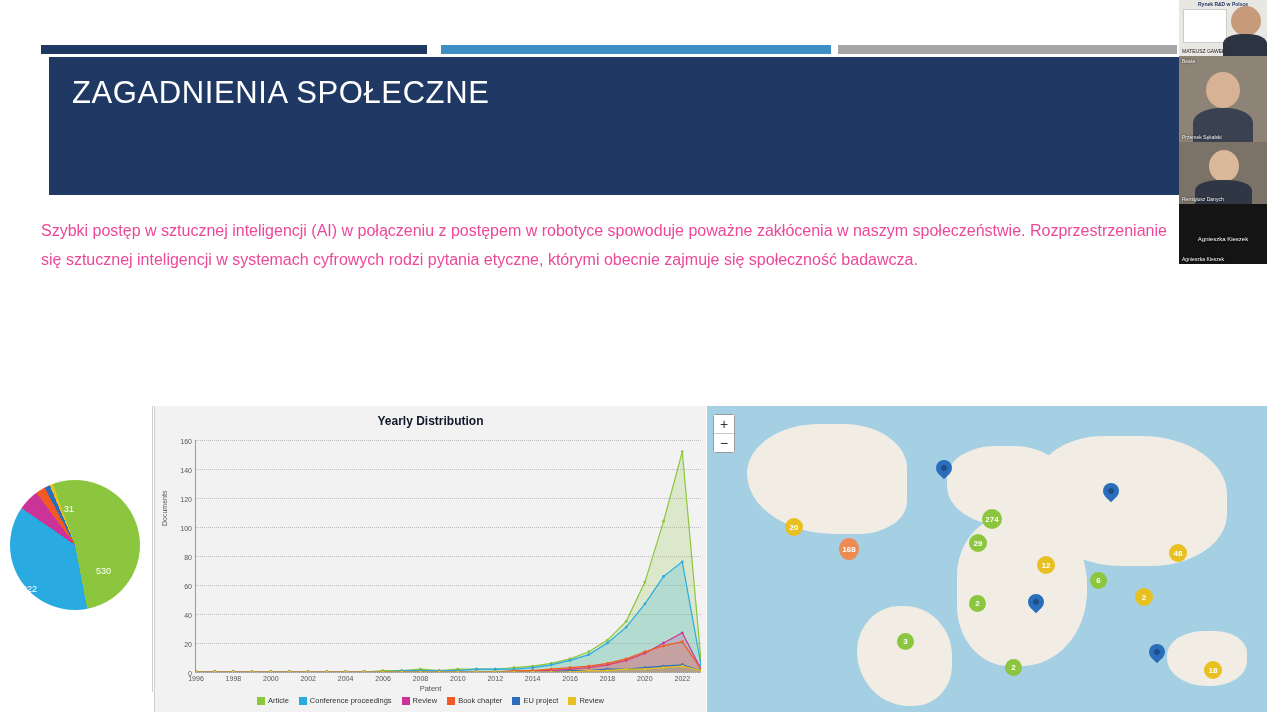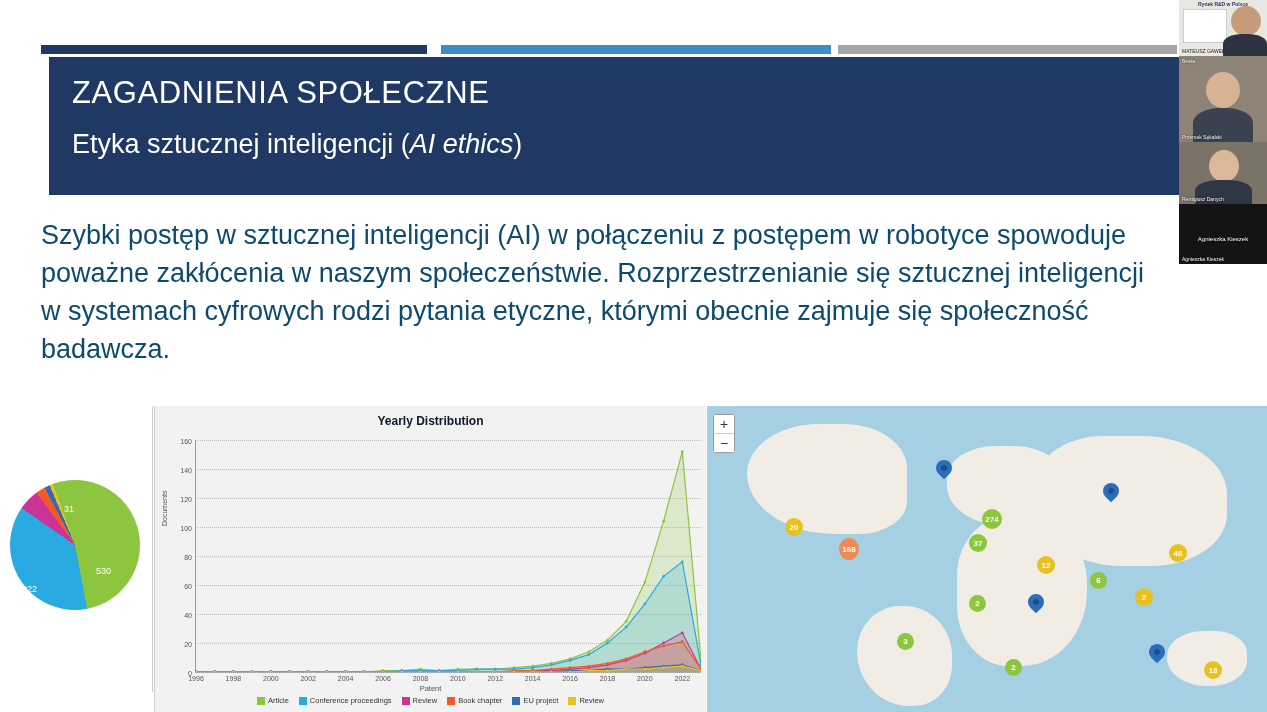--- a/index.html
+++ b/index.html
@@ -59,23 +59,23 @@
     font-size: 27px;
     font-weight: 400;
   }
   .header-sub .ital { font-style: italic; }
 
   
   .body-para {
     position: absolute;
     left: 41px; top: 216px;
     width: 1130px;
-    font-size: 27px;
-    line-height: 38px;
-    color: #0c4a6e;
+    font-size: 16px;
+    line-height: 29px;
+    color: #ec4899;
   }
 
   
   #analytics {
     position: absolute;
     left: 0; top: 406px;
     width: 1267px; height: 306px;
     background: #ffffff;
     overflow: hidden;
   }
@@ -318,21 +318,20 @@
 <div id="slide">
 
   <div class="topbars">
     <div class="topbar b1"></div>
     <div class="topbar b2"></div>
     <div class="topbar b3"></div>
   </div>
 
   <div class="header-block">
     <div class="header-title">ZAGADNIENIA SPOŁECZNE</div>
-    <div class="header-sub"><span>Etyka sztucznej inteligencji (</span><span class="ital">AI ethics</span><span>)</span></div>
   </div>
 
   <div class="body-para">Szybki postęp w sztucznej inteligencji (AI) w połączeniu z postępem w robotyce spowoduje poważne zakłócenia w naszym społeczeństwie. Rozprzestrzenianie się sztucznej inteligencji w systemach cyfrowych rodzi pytania etyczne, którymi obecnie zajmuje się społeczność badawcza.</div>
 
   <div id="analytics">
 
     <div class="pie-panel">
       <div class="pie-wrap">
         <div class="pie-circle" id="pie-circle" style="background: conic-gradient(from -20deg, rgb(140, 198, 62) 0deg, rgb(140, 198, 62) 189.153deg, rgb(41, 171, 226) 189.153deg, rgb(41, 171, 226) 324.61deg, rgb(204, 51, 153) 324.61deg, rgb(204, 51, 153) 343.525deg, rgb(241, 90, 36) 343.525deg, rgb(241, 90, 36) 352.068deg, rgb(42, 110, 187) 352.068deg, rgb(42, 110, 187) 356.949deg, rgb(232, 192, 32) 356.949deg, rgb(232, 192, 32) 360deg);"></div>
         <span class="pie-label l310">530</span>
@@ -609,21 +608,21 @@
 
       <div class="zoom-ctl">
         <div class="zoom-btn plus">+</div>
         <div class="zoom-btn minus">−</div>
       </div>
 
       <div id="map-markers">
           <div class="marker-bubble" style="left: 78px; top: 112px; width: 18px; height: 18px; background: rgb(232, 192, 32);">20</div>
           <div class="marker-bubble" style="left: 132px; top: 132px; width: 20px; height: 22px; background: rgb(239, 139, 82);">168</div>
           <div class="marker-bubble" style="left: 275px; top: 103px; width: 20px; height: 20px; background: rgb(140, 198, 62);">274</div>
-          <div class="marker-bubble" style="left: 262px; top: 128px; width: 18px; height: 18px; background: rgb(140, 198, 62);">37</div>
+          <div class="marker-bubble" style="left: 262px; top: 128px; width: 18px; height: 18px; background: rgb(140, 198, 62);">29</div>
           <div class="marker-bubble" style="left: 330px; top: 150px; width: 18px; height: 18px; background: rgb(232, 192, 32);">12</div>
           <div class="marker-bubble" style="left: 383px; top: 166px; width: 17px; height: 17px; background: rgb(140, 198, 62);">6</div>
           <div class="marker-bubble" style="left: 428px; top: 182px; width: 18px; height: 18px; background: rgb(232, 192, 32);">2</div>
           <div class="marker-bubble" style="left: 462px; top: 138px; width: 18px; height: 18px; background: rgb(232, 192, 32);">48</div>
           <div class="marker-bubble" style="left: 262px; top: 189px; width: 17px; height: 17px; background: rgb(140, 198, 62);">2</div>
           <div class="marker-bubble" style="left: 190px; top: 227px; width: 17px; height: 17px; background: rgb(140, 198, 62);">3</div>
           <div class="marker-bubble" style="left: 298px; top: 253px; width: 17px; height: 17px; background: rgb(140, 198, 62);">2</div>
           <div class="marker-bubble" style="left: 497px; top: 255px; width: 18px; height: 18px; background: rgb(232, 192, 32);">18</div>
           <div class="marker-pin" style="left: 229px; top: 54px; background: rgb(42, 110, 187);"></div>
           <div class="marker-pin" style="left: 396px; top: 77px; background: rgb(42, 110, 187);"></div>

